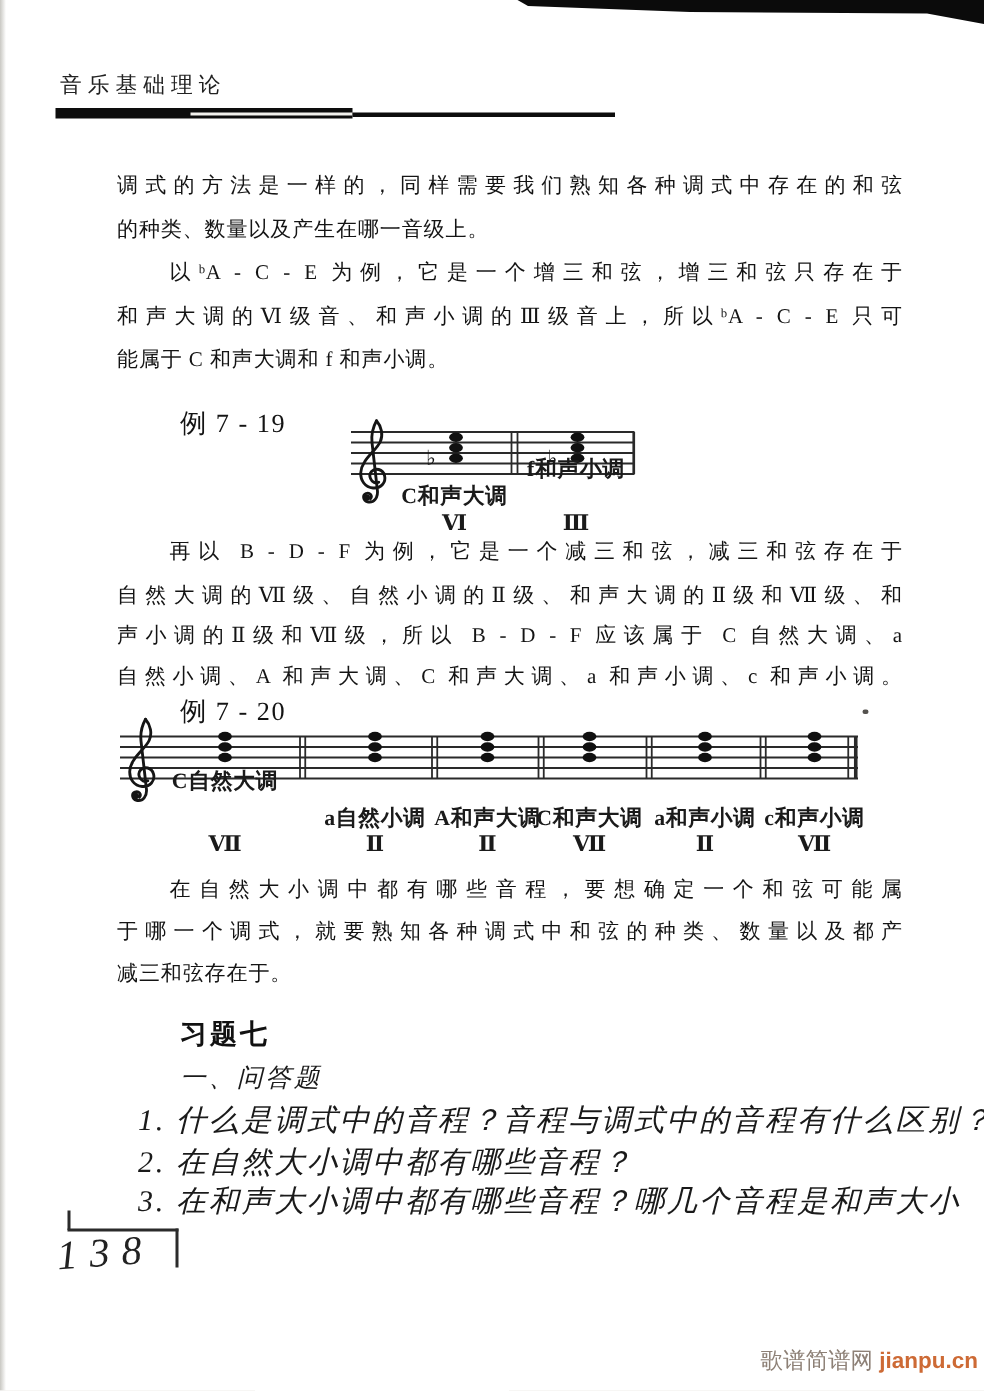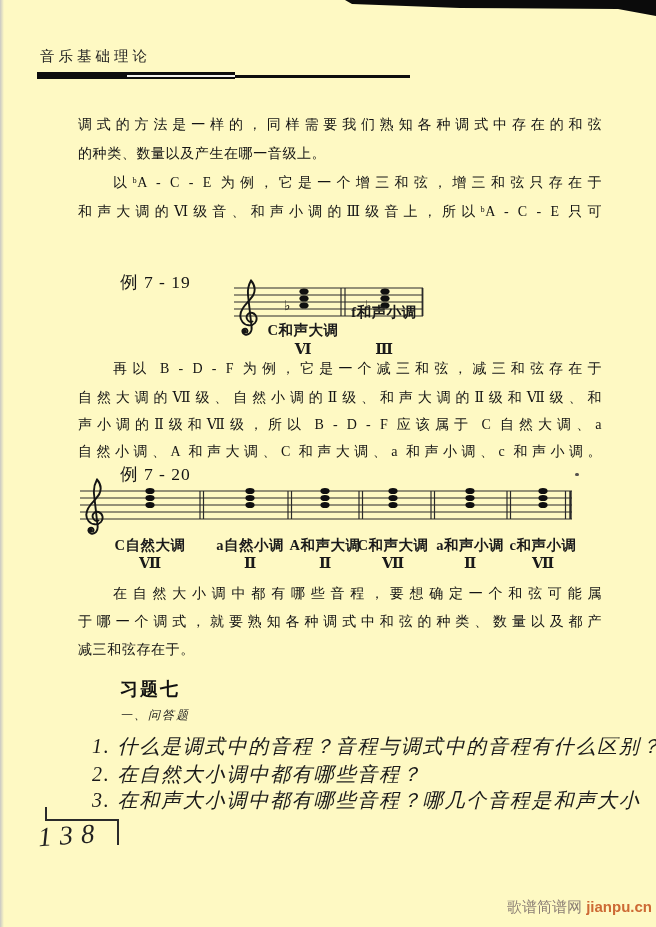--- a/index.html
+++ b/index.html
@@ -1,37 +1,37 @@
 <!DOCTYPE html>
 <html><head>
 <meta charset="utf-8">
 <style>
   html,body{margin:0;padding:0;}
   body{width:656px;height:927px;overflow:hidden;background:#e9e8e4;}
-  #page{position:relative;width:656px;height:927px;background:#fef9c3;
+  #page{position:relative;width:656px;height:927px;background:#ffffff;
         font-family:"Liberation Serif","DejaVu Serif",serif;color:#161616;}
   .abs{position:absolute;}
   
   .hdr{position:absolute;left:40px;top:47px;font-size:14.5px;letter-spacing:4px;color:#222;}
   .rule-thick{position:absolute;left:37px;top:72px;width:198px;height:7px;background:#0d0d0d;}
   .rule-core{position:absolute;left:127px;top:75px;width:108px;height:2px;background:#f3f2ee;}
   .rule-thin{position:absolute;left:235px;top:75px;width:175px;height:2.5px;background:#0d0d0d;}
   
   .bodyline{position:absolute;left:78px;width:524px;height:24px;
             font-size:14px;line-height:22px;letter-spacing:.6px;color:#141414;white-space:nowrap;}
   .fill{white-space:normal;text-align:justify;text-align-last:justify;}
   .indent{text-indent:35px;}
   .caption{position:absolute;left:120px;font-size:17.5px;letter-spacing:1px;color:#141414;}
   
   .staff-label{position:absolute;transform:translateX(-50%);white-space:nowrap;
                font-size:14.5px;font-weight:bold;letter-spacing:.5px;color:#1a1a1a;}
   .degree{position:absolute;transform:translateX(-50%);font-size:14.5px;font-weight:bold;color:#1a1a1a;}
   
   .ex-title{position:absolute;left:120px;font-size:18px;font-weight:bold;letter-spacing:2px;color:#111;}
-  .ex-sec{position:absolute;left:120px;font-size:12px;font-style:italic;letter-spacing:2px;color:#1a1a1a;}
+  .ex-sec{position:absolute;left:120px;font-size:17px;font-style:italic;letter-spacing:2px;color:#1a1a1a;}
   .question{position:absolute;left:92px;font-size:20px;font-style:italic;letter-spacing:1.8px;
             white-space:nowrap;color:#1a1a1a;}
   
   .corner-h{position:absolute;left:45px;top:819px;width:74px;height:2px;background:#2b2b2b;}
   .corner-v{position:absolute;left:117px;top:819px;width:2px;height:26px;background:#2b2b2b;}
   .corner-t{position:absolute;left:45px;top:807px;width:2px;height:13px;background:#2b2b2b;}
   .pagenum{position:absolute;left:38px;top:820px;font-size:27px;font-style:italic;
            letter-spacing:8px;transform:rotate(-4deg);color:#222;}
   
   .wm{position:absolute;left:507px;top:898px;font-size:15px;white-space:nowrap;
@@ -72,20 +72,21 @@
   <div class="hdr">音乐基础理论</div>
   <div class="rule-thick"></div>
   <div class="rule-core"></div>
   <div class="rule-thin"></div>
 
   <div class="bodyline fill" style="top:114px">调式的方法是一样的，同样需要我们熟知各种调式中存在的和弦</div>
   <div class="bodyline" style="top:143px">的种类、数量以及产生在哪一音级上。</div>
 
   <div class="bodyline fill indent" style="top:172px">以ᵇA - C - E 为例，它是一个增三和弦，增三和弦只存在于</div>
   <div class="bodyline fill" style="top:201px">和声大调的Ⅵ级音、和声小调的Ⅲ级音上，所以ᵇA - C - E 只可</div>
+  <div class="bodyline" style="top:230px">能属于 C 和声大调和 f 和声小调。</div>
 
   <div class="caption" style="top:270px">例 7 - 19</div>
 
   <svg class="abs" style="left:226px;top:266px" width="200" height="92">
     <g stroke="#2a2a2a" stroke-width="1.2">
       <line x1="8" y1="22" x2="197" y2="22"></line>
       <line x1="8" y1="29" x2="197" y2="29"></line>
       <line x1="8" y1="36" x2="197" y2="36"></line>
       <line x1="8" y1="43" x2="197" y2="43"></line>
       <line x1="8" y1="50" x2="197" y2="50"></line>
@@ -164,21 +165,21 @@
       <ellipse cx="394" cy="9" rx="4.6" ry="3.1"></ellipse>
         <ellipse cx="394" cy="16" rx="4.6" ry="3.1"></ellipse>
         <ellipse cx="394" cy="23" rx="4.6" ry="3.1"></ellipse>
     </g>
     <g fill="#101010">
       <ellipse cx="467" cy="9" rx="4.6" ry="3.1"></ellipse>
         <ellipse cx="467" cy="16" rx="4.6" ry="3.1"></ellipse>
         <ellipse cx="467" cy="23" rx="4.6" ry="3.1"></ellipse>
     </g>
   </svg>
-  <span class="staff-label" style="left:150px;top:536px">C自然大调</span>
+  <span class="staff-label" style="left:150px;top:511px">C自然大调</span>
   <span class="staff-label" style="left:250px;top:536px">a自然小调</span>
   <span class="staff-label" style="left:325px;top:536px">A和声大调</span>
   <span class="staff-label" style="left:393px;top:536px">C和声大调</span>
   <span class="staff-label" style="left:470px;top:536px">a和声小调</span>
   <span class="staff-label" style="left:543px;top:536px">c和声小调</span>
   <span class="degree" style="left:150px;top:554px">Ⅶ</span>
   <span class="degree" style="left:250px;top:554px">Ⅱ</span>
   <span class="degree" style="left:325px;top:554px">Ⅱ</span>
   <span class="degree" style="left:393px;top:554px">Ⅶ</span>
   <span class="degree" style="left:470px;top:554px">Ⅱ</span>

